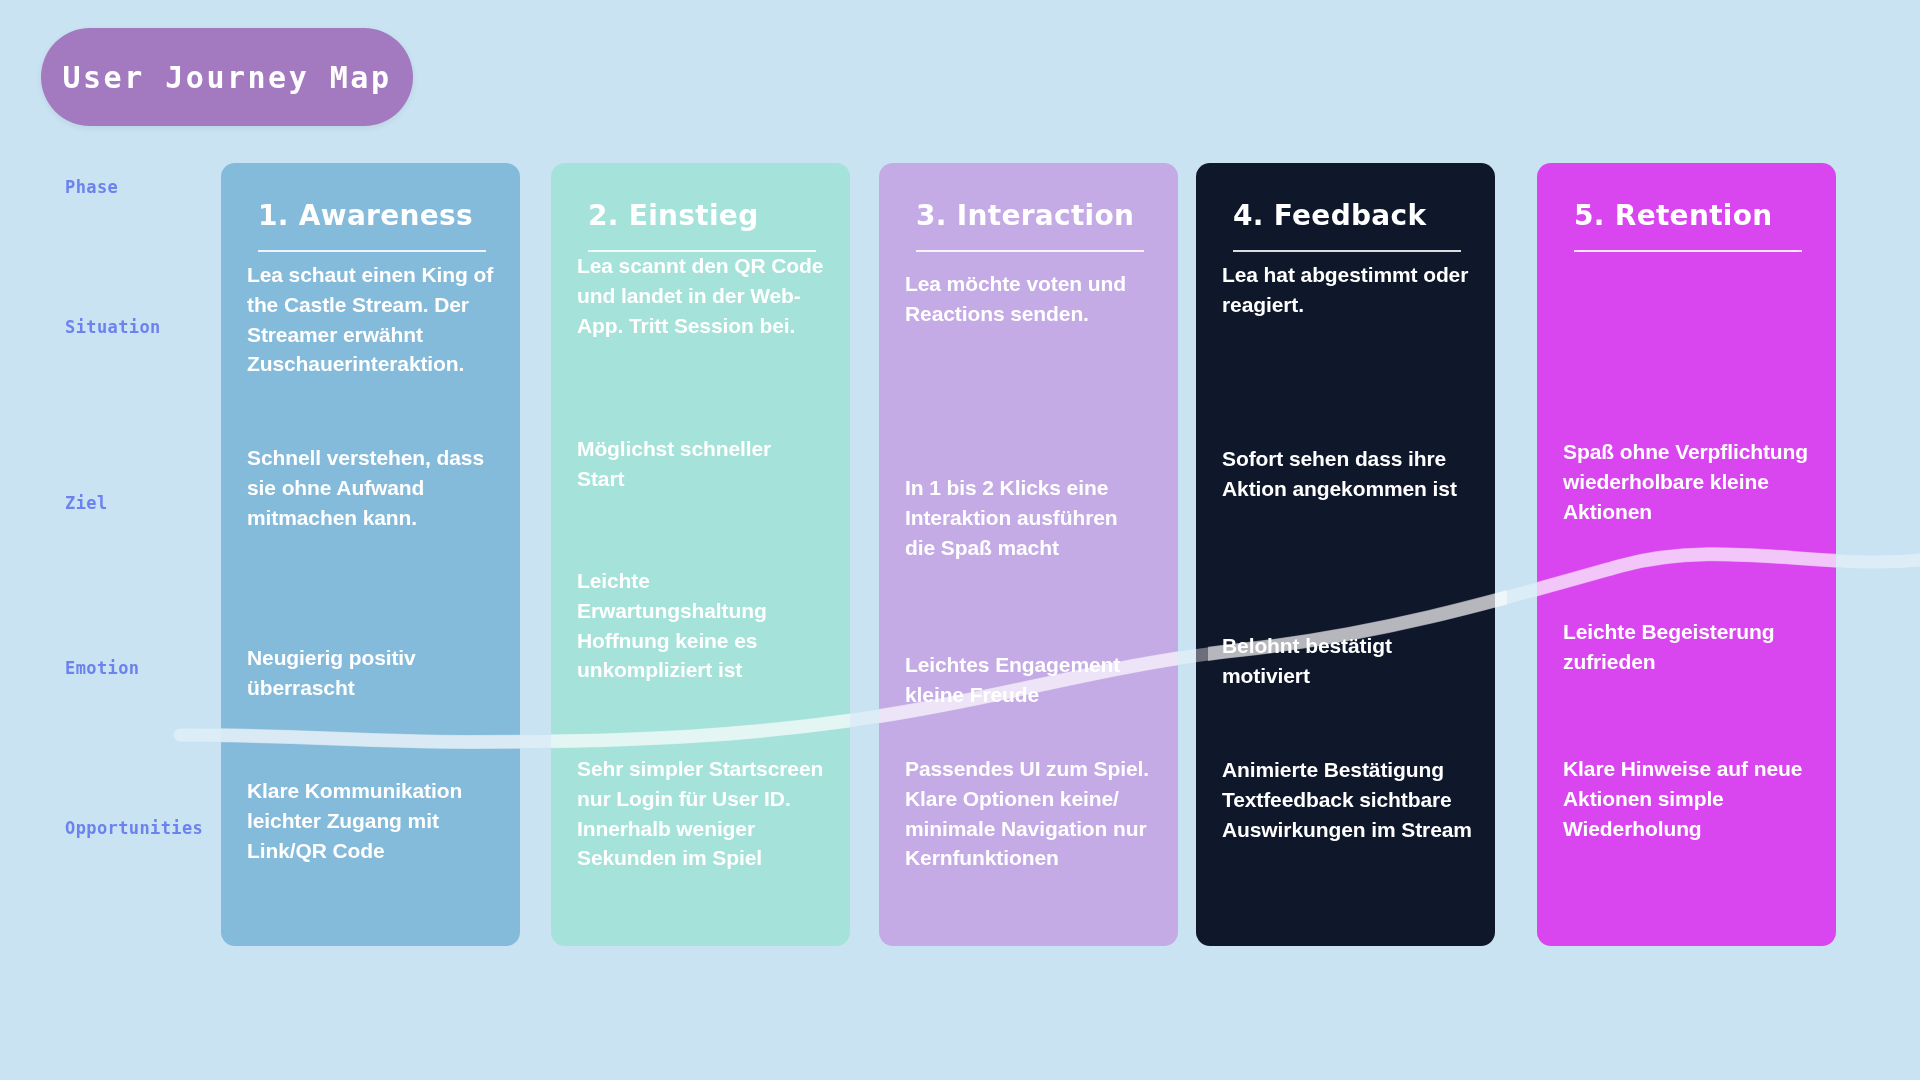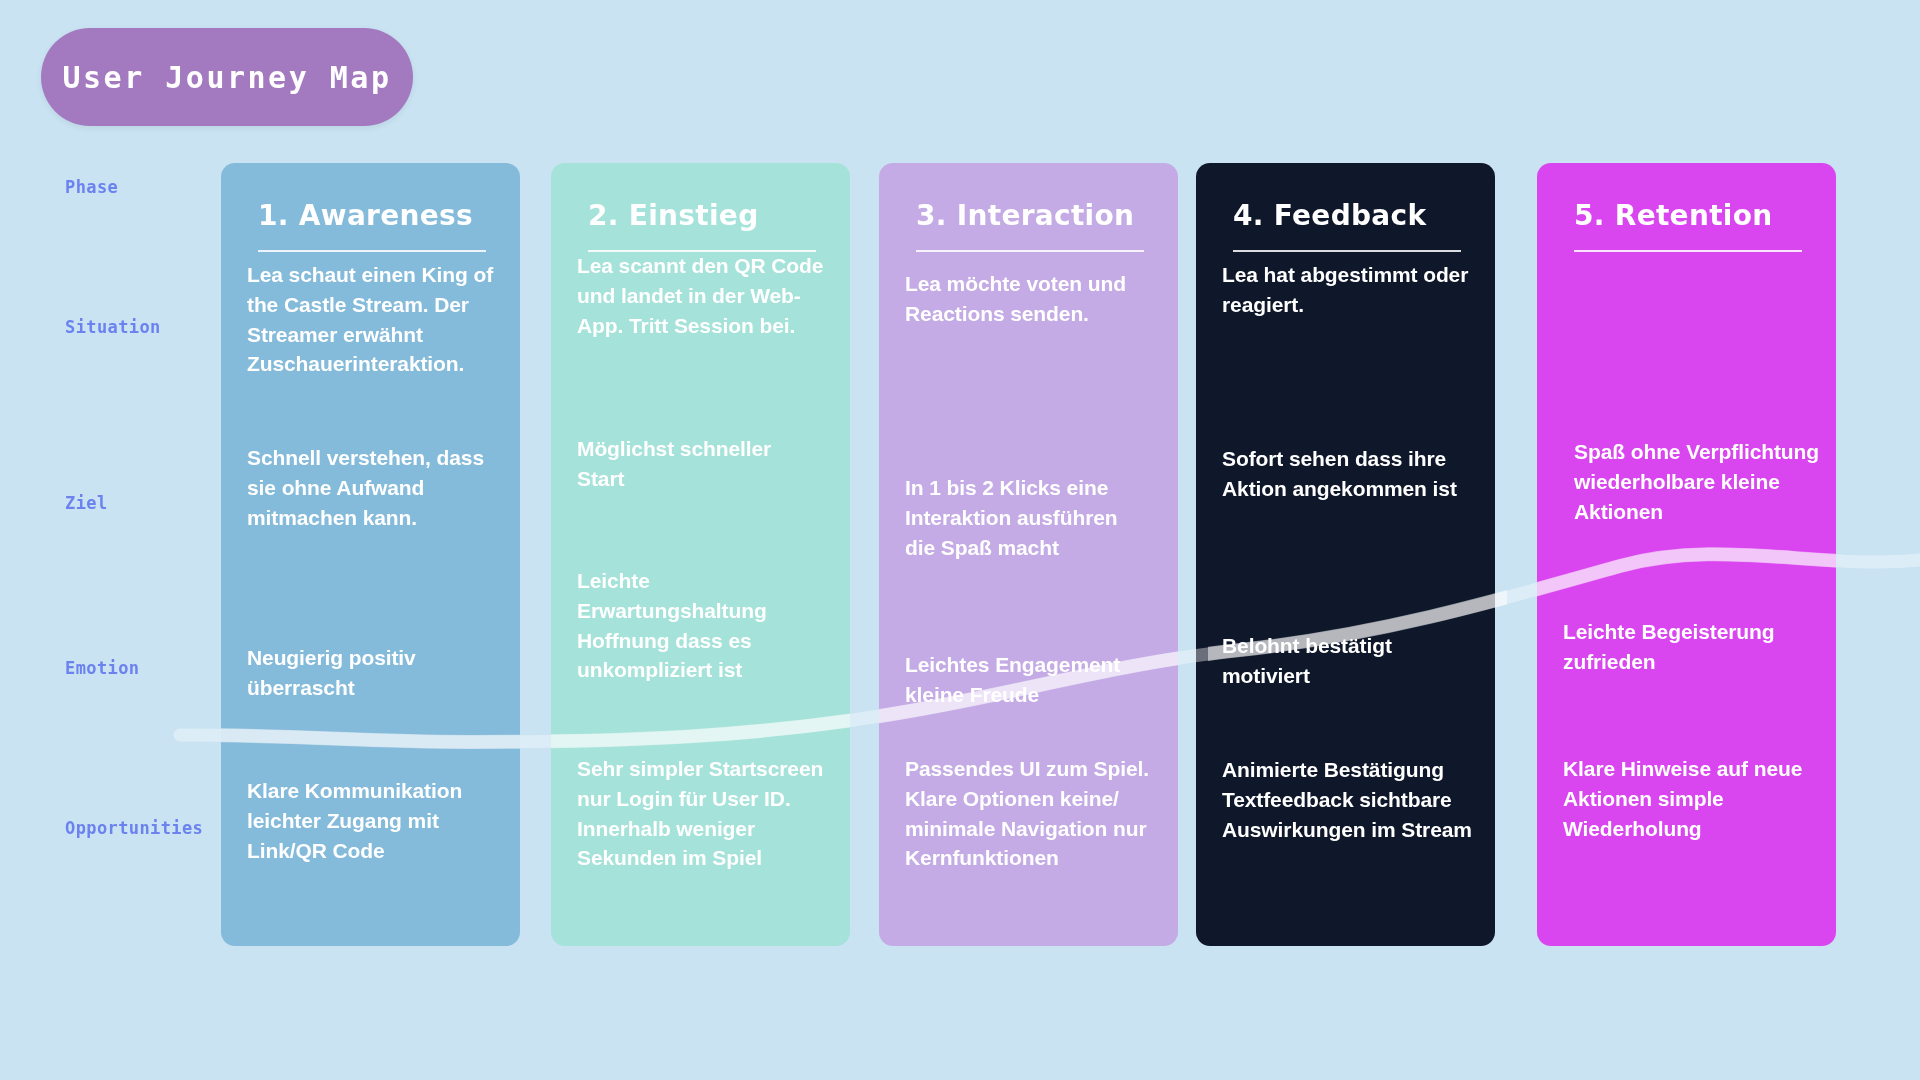--- a/index.html
+++ b/index.html
@@ -130,21 +130,21 @@
   .c3 .cell.ziel      { top: 271px; margin-top: 39px; }
   .c3 .cell.emotion   { top: 487px; }
   .c3 .cell.opp       { top: 591px; }
 
   .c4 .cell.situation { top: 97px; }
   .c4 .cell.ziel      { top: 281px; }
   .c4 .cell.emotion   { top: 456px; margin-top: 12px; }
   .c4 .cell.opp       { top: 592px; }
 
   .c5 .cell.situation { top: 97px; }
-  .c5 .cell.ziel      { top: 274px; margin-left: 11px; }
+  .c5 .cell.ziel      { top: 274px; }
   .c5 .cell.emotion   { top: 454px; }
   .c5 .cell.opp       { top: 591px; }
 
   
   #emotion-curve {
     position: absolute;
     left: 0;
     top: 0;
     width: 1920px;
     height: 1080px;
@@ -195,21 +195,21 @@
             <div class="col-title">2. Einstieg</div>
             <div class="col-rule"></div>
           </div>
           <div class="cell situation">Lea scannt den QR Code
 und landet in der Web-
 App. Tritt Session bei.</div>
           <div class="cell ziel">Möglichst schneller
 Start</div>
           <div class="cell emotion">Leichte
 Erwartungshaltung
-Hoffnung dass es
+Hoffnung keine es
 unkompliziert ist</div>
           <div class="cell opp">Sehr simpler Startscreen
 nur Login für User ID.
 Innerhalb weniger
 Sekunden im Spiel</div>
         </div>
       </div>
       <div class="column c3" style="left: 879px; background: rgb(196, 171, 229);">
         <div class="col-inner">
           <div class="col-header">

